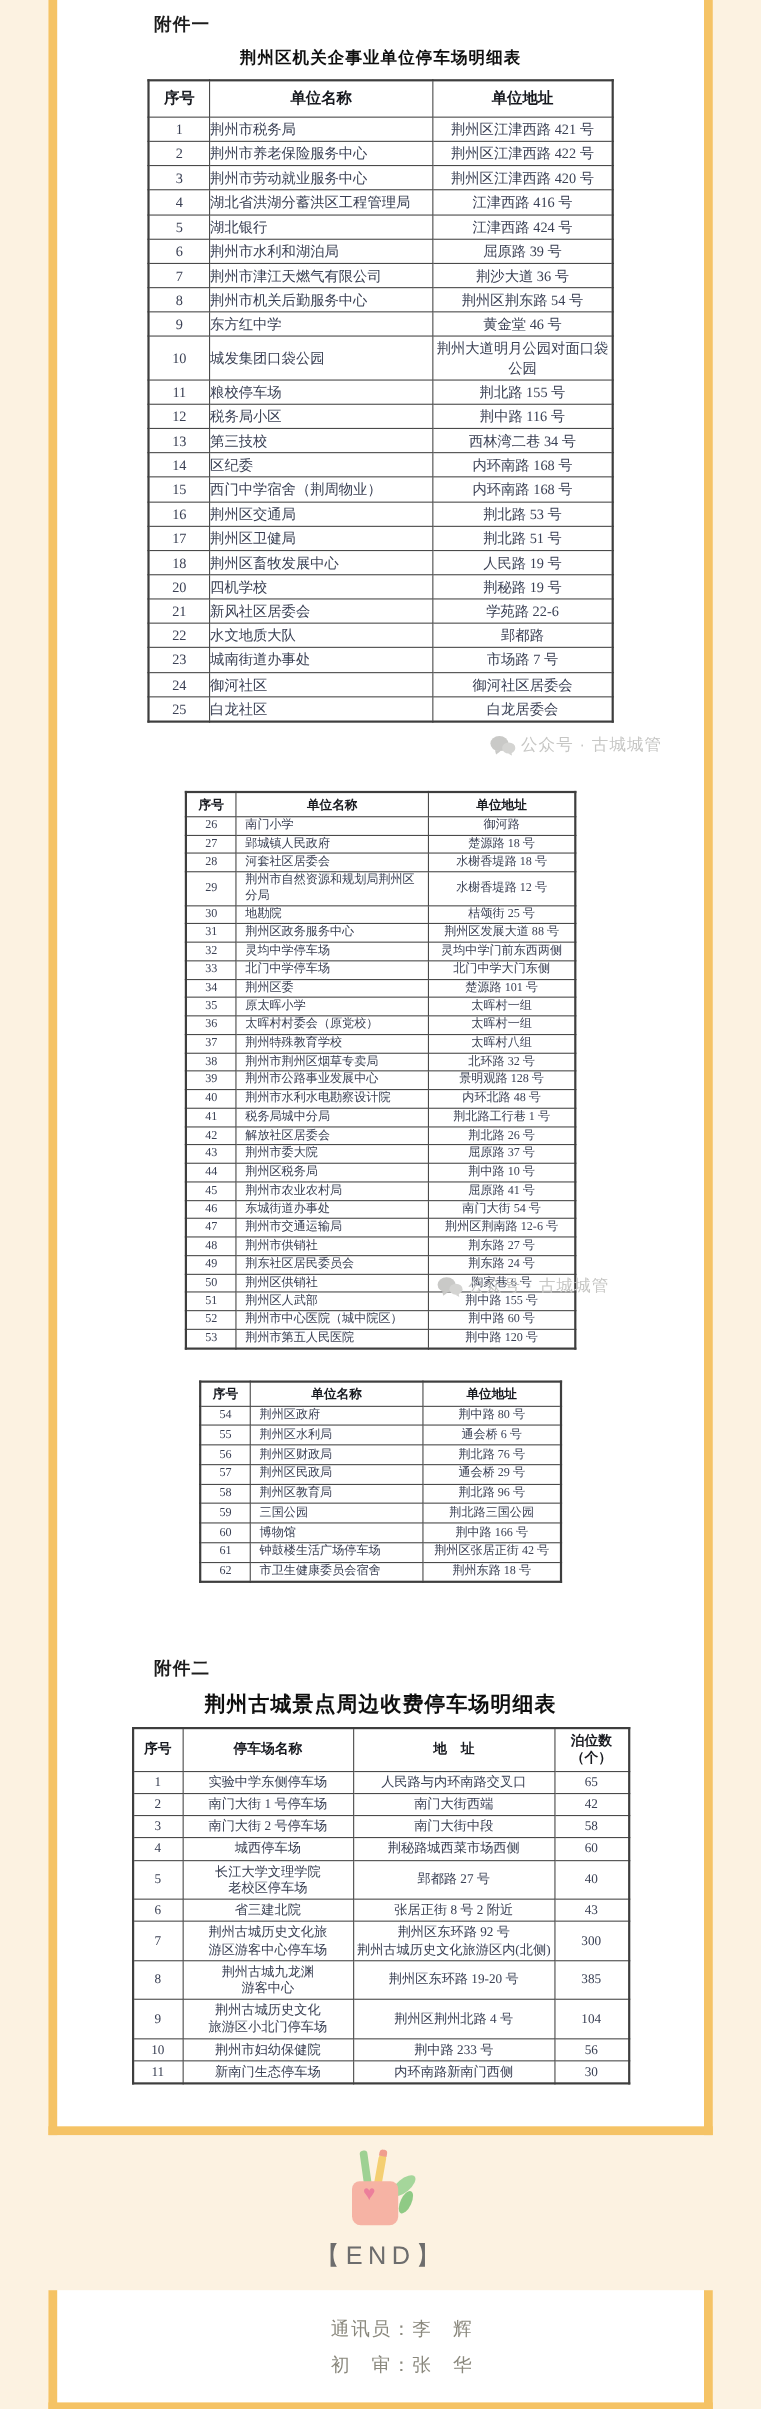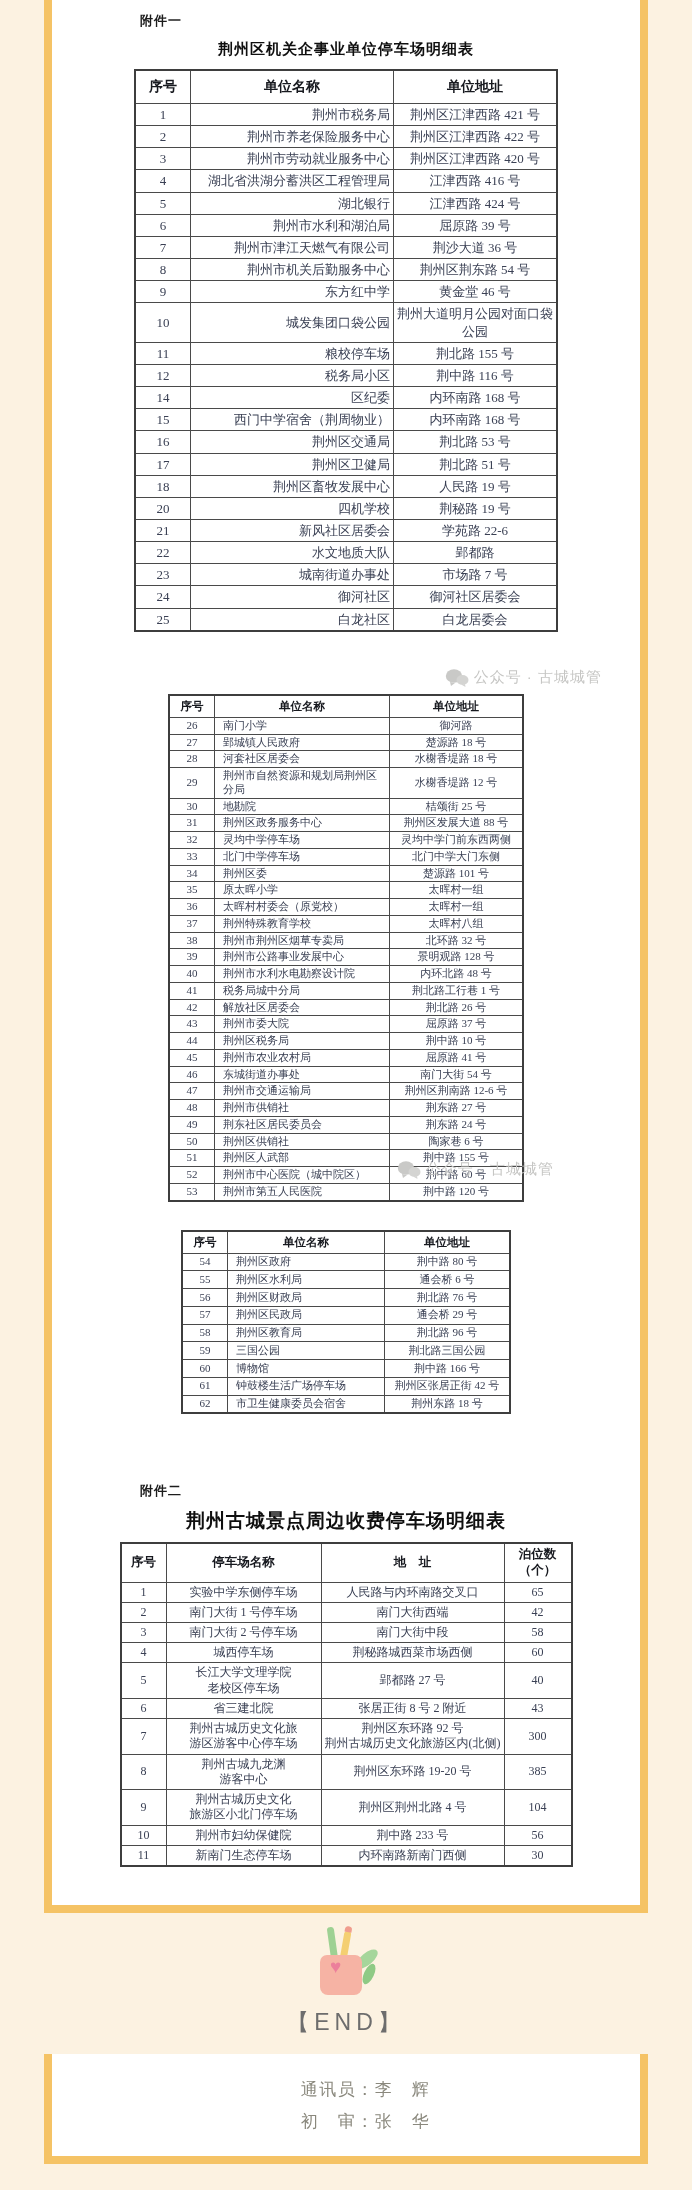--- a/index.html
+++ b/index.html
@@ -13,21 +13,21 @@
   .card{
     margin:0 44px;background:#ffffff;
     border-left:8px solid #f5c365;border-right:8px solid #f5c365;
     box-sizing:border-box;width:604px;
   }
   .card1{border-bottom:8px solid #f5c365;position:relative;padding-bottom:38px;}
   .card2{border-bottom:8px solid #f5c365;margin-top:0;}
   
   .att-label{
     font-family:"Liberation Serif","DejaVu Serif",serif;font-weight:bold;
-    font-size:13px;color:#1c1c1c;padding:12px 0 0 88px;letter-spacing:1px;
+    font-size:16px;color:#1c1c1c;padding:12px 0 0 88px;letter-spacing:1px;
   }
   .doc-title{
     font-family:"Liberation Serif","DejaVu Serif",serif;font-weight:bold;
     font-size:15px;color:#0f0f0f;text-align:center;margin:10px 0 10px 0;letter-spacing:1px;
   }
   .doc-title.small{font-size:19px;margin:8px 0 8px 0;}
   
   .tbl{display:flex;justify-content:center;}
   .tbl table{
     border-collapse:collapse;table-layout:fixed;background:#fff;
@@ -41,21 +41,21 @@
     font-family:"Liberation Serif","DejaVu Serif",serif;
     color:#3a4054;text-align:center;border:1px solid #4a4a4a;white-space:pre-line;
     line-height:1.32;
   }
   
   .t1 table{width:424px;}
   .t1 th{font-size:14px;padding:7px 2px;}
   .t1 td{font-size:13px;padding:2px 3px;height:17px;}
   .t1 th:nth-child(1),.t1 td:nth-child(1){width:50px;}
   .t1 th:nth-child(2),.t1 td:nth-child(2){width:198px;}
-  .t1 td:nth-child(2){text-align:right;padding-left:10px;}
+  .t1 td:nth-child(2){text-align:left;padding-left:0;}
   
   .t2 table{width:356px;}
   .t2 th{font-size:11.5px;padding:3px 2px;}
   .t2 td{font-size:11px;padding:1px 2px;height:13px;line-height:1.25;}
   .t2 th:nth-child(1),.t2 td:nth-child(1){width:40px;}
   .t2 th:nth-child(2),.t2 td:nth-child(2){width:170px;}
   .t2 td:nth-child(2){text-align:left;padding-left:8px;}
   .t3 table{width:330px;}
   .t3 th{font-size:11.5px;padding:3px 2px;}
   .t3 td{font-size:11px;padding:1.5px 2px;height:13px;line-height:1.25;}
@@ -175,20 +175,25 @@
               <td>11</td>
               <td>粮校停车场</td>
               <td>荆北路 155 号</td>
             </tr>
             <tr>
               <td>12</td>
               <td>税务局小区</td>
               <td>荆中路 116 号</td>
             </tr>
             <tr>
+              <td>13</td>
+              <td>第三技校</td>
+              <td>西林湾二巷 34 号</td>
+            </tr>
+            <tr>
               <td>14</td>
               <td>区纪委</td>
               <td>内环南路 168 号</td>
             </tr>
             <tr>
               <td>15</td>
               <td>西门中学宿舍（荆周物业）</td>
               <td>内环南路 168 号</td>
             </tr>
             <tr>

